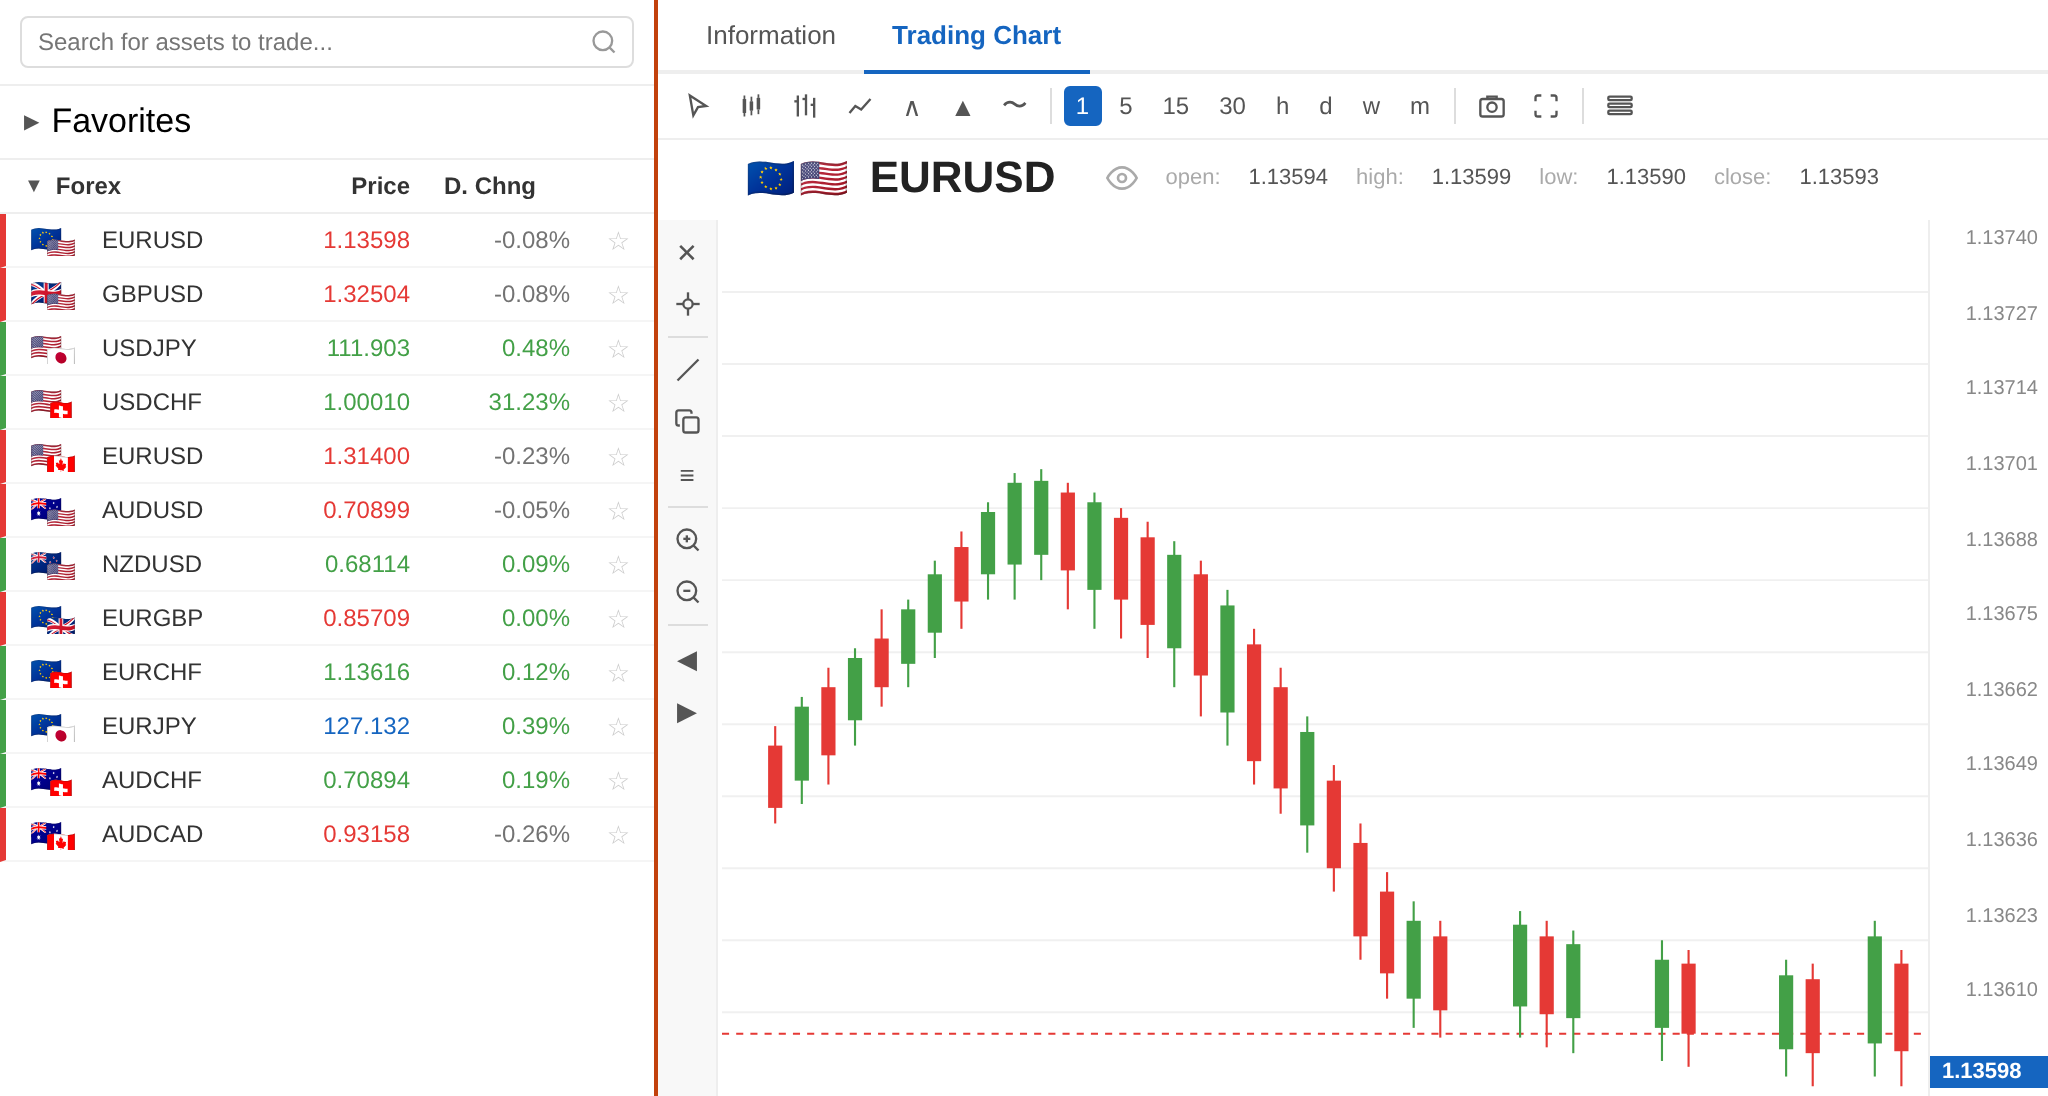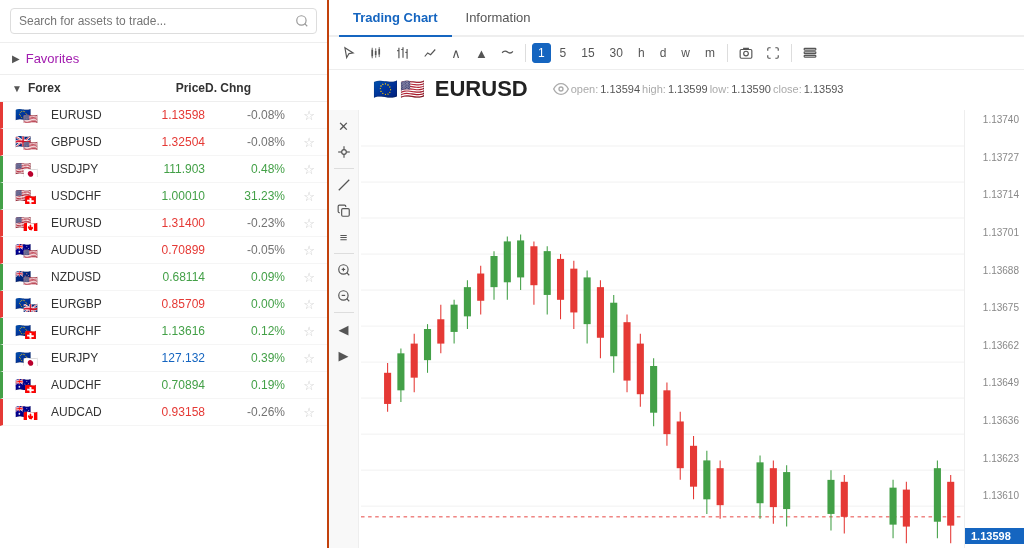--- a/index.html
+++ b/index.html
@@ -44,21 +44,21 @@
 
     #favorites-row {
       padding: 8px 12px;
       border-bottom: 1px solid #eee;
       display: flex;
       align-items: center;
       gap: 6px;
       cursor: pointer;
     }
     #favorites-row .arrow { color: #555; font-size: 10px; }
-    #favorites-row span { font-size: 13px; color: #a21caf; }
+    #favorites-row span { font-size: 17px; color: #000000; }
 
     #asset-table { flex: 1; overflow-y: auto; }
 
     .section-header {
       display: grid;
       grid-template-columns: 1fr 80px 80px 30px;
       padding: 6px 12px;
       background: #fff;
       border-bottom: 1px solid #eee;
       font-weight: bold;
@@ -192,21 +192,21 @@
     #pair-name {
       font-size: 22px;
       font-weight: bold;
       color: #222;
     }
 
     #ohlc-info {
       font-size: 11px;
       color: #888;
       display: flex;
-      gap: 2px;
+      gap: 14px;
       align-items: center;
     }
     .ohlc-label { color: #aaa; }
     .ohlc-val { color: #555; }
 
     
     #chart-svg-container {
       position: absolute;
       top: 40px;
       left: 0;
@@ -296,21 +296,21 @@
     <span>Favorites</span>
   </div>
 
   <div id="asset-table">
     <div class="section-header">
       <div class="group-name">
         <span class="arrow">▼</span>
         <span>Forex</span>
       </div>
       <div style="text-align:right">Price</div>
-      <div style="text-align:left">D. Chng</div>
+      <div style="text-align:center">D. Chng</div>
       <div></div>
     </div>
 
   <div class="asset-row left-border-red">
     <div class="asset-name-cell">
       <div class="flag-icon" style="position:relative; width:28px;">
         <span style="position:absolute;top:0;left:0;font-size:13px;">🇪🇺</span>
         <span style="position:absolute;top:6px;left:8px;font-size:12px;">🇺🇸</span>
       </div>
       <span class="asset-name">EURUSD</span>
@@ -450,22 +450,22 @@
     <div class="price red">0.93158</div>
     <div class="change negative">-0.26%</div>
     <div class="star">☆</div>
   </div>
     </div>
 </div>
 
 <div id="right-panel">
 
   <div id="tabs-row">
+    <div class="tab">Information</div>
     <div class="tab active">Trading Chart</div>
-    <div class="tab">Information</div>
   </div>
 
   <div id="toolbar">
 
     <button class="tool-btn" title="Cursor">
       <svg width="14" height="14" viewBox="0 0 24 24" fill="none" stroke="currentColor" stroke-width="2">
           <path d="M5 3l14 9-7 1-4 7z"></path>
         </svg>
     </button>
     <button class="tool-btn" title="Candlestick">

